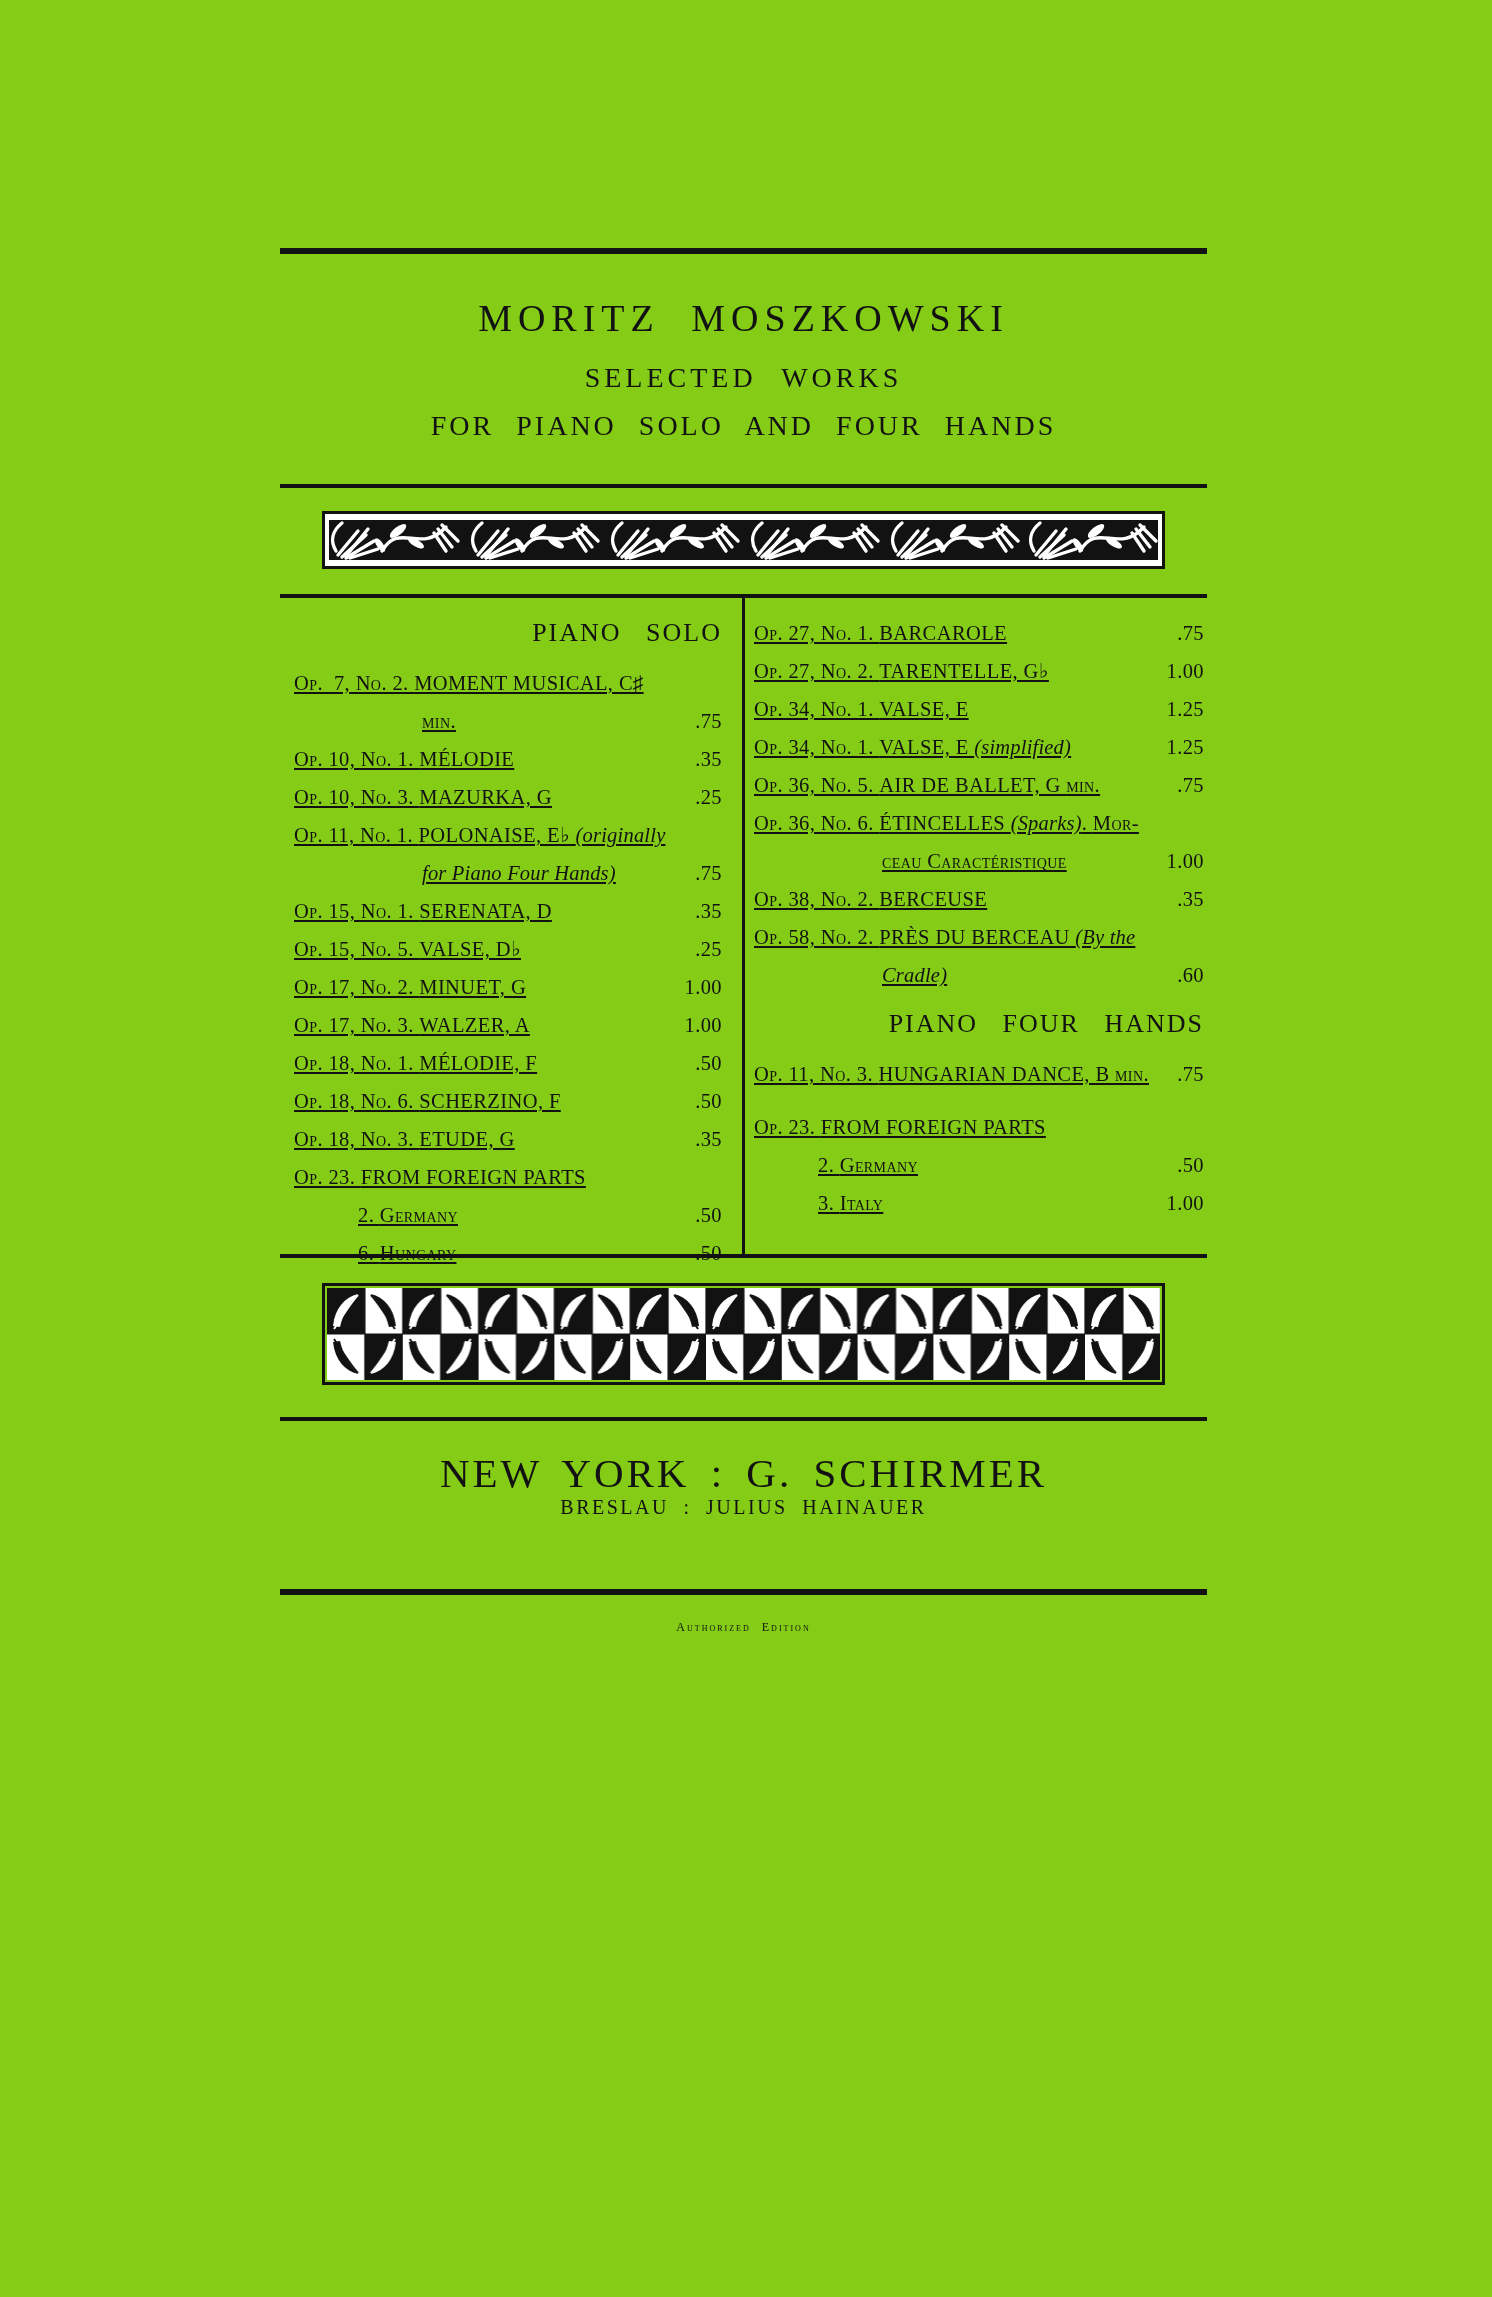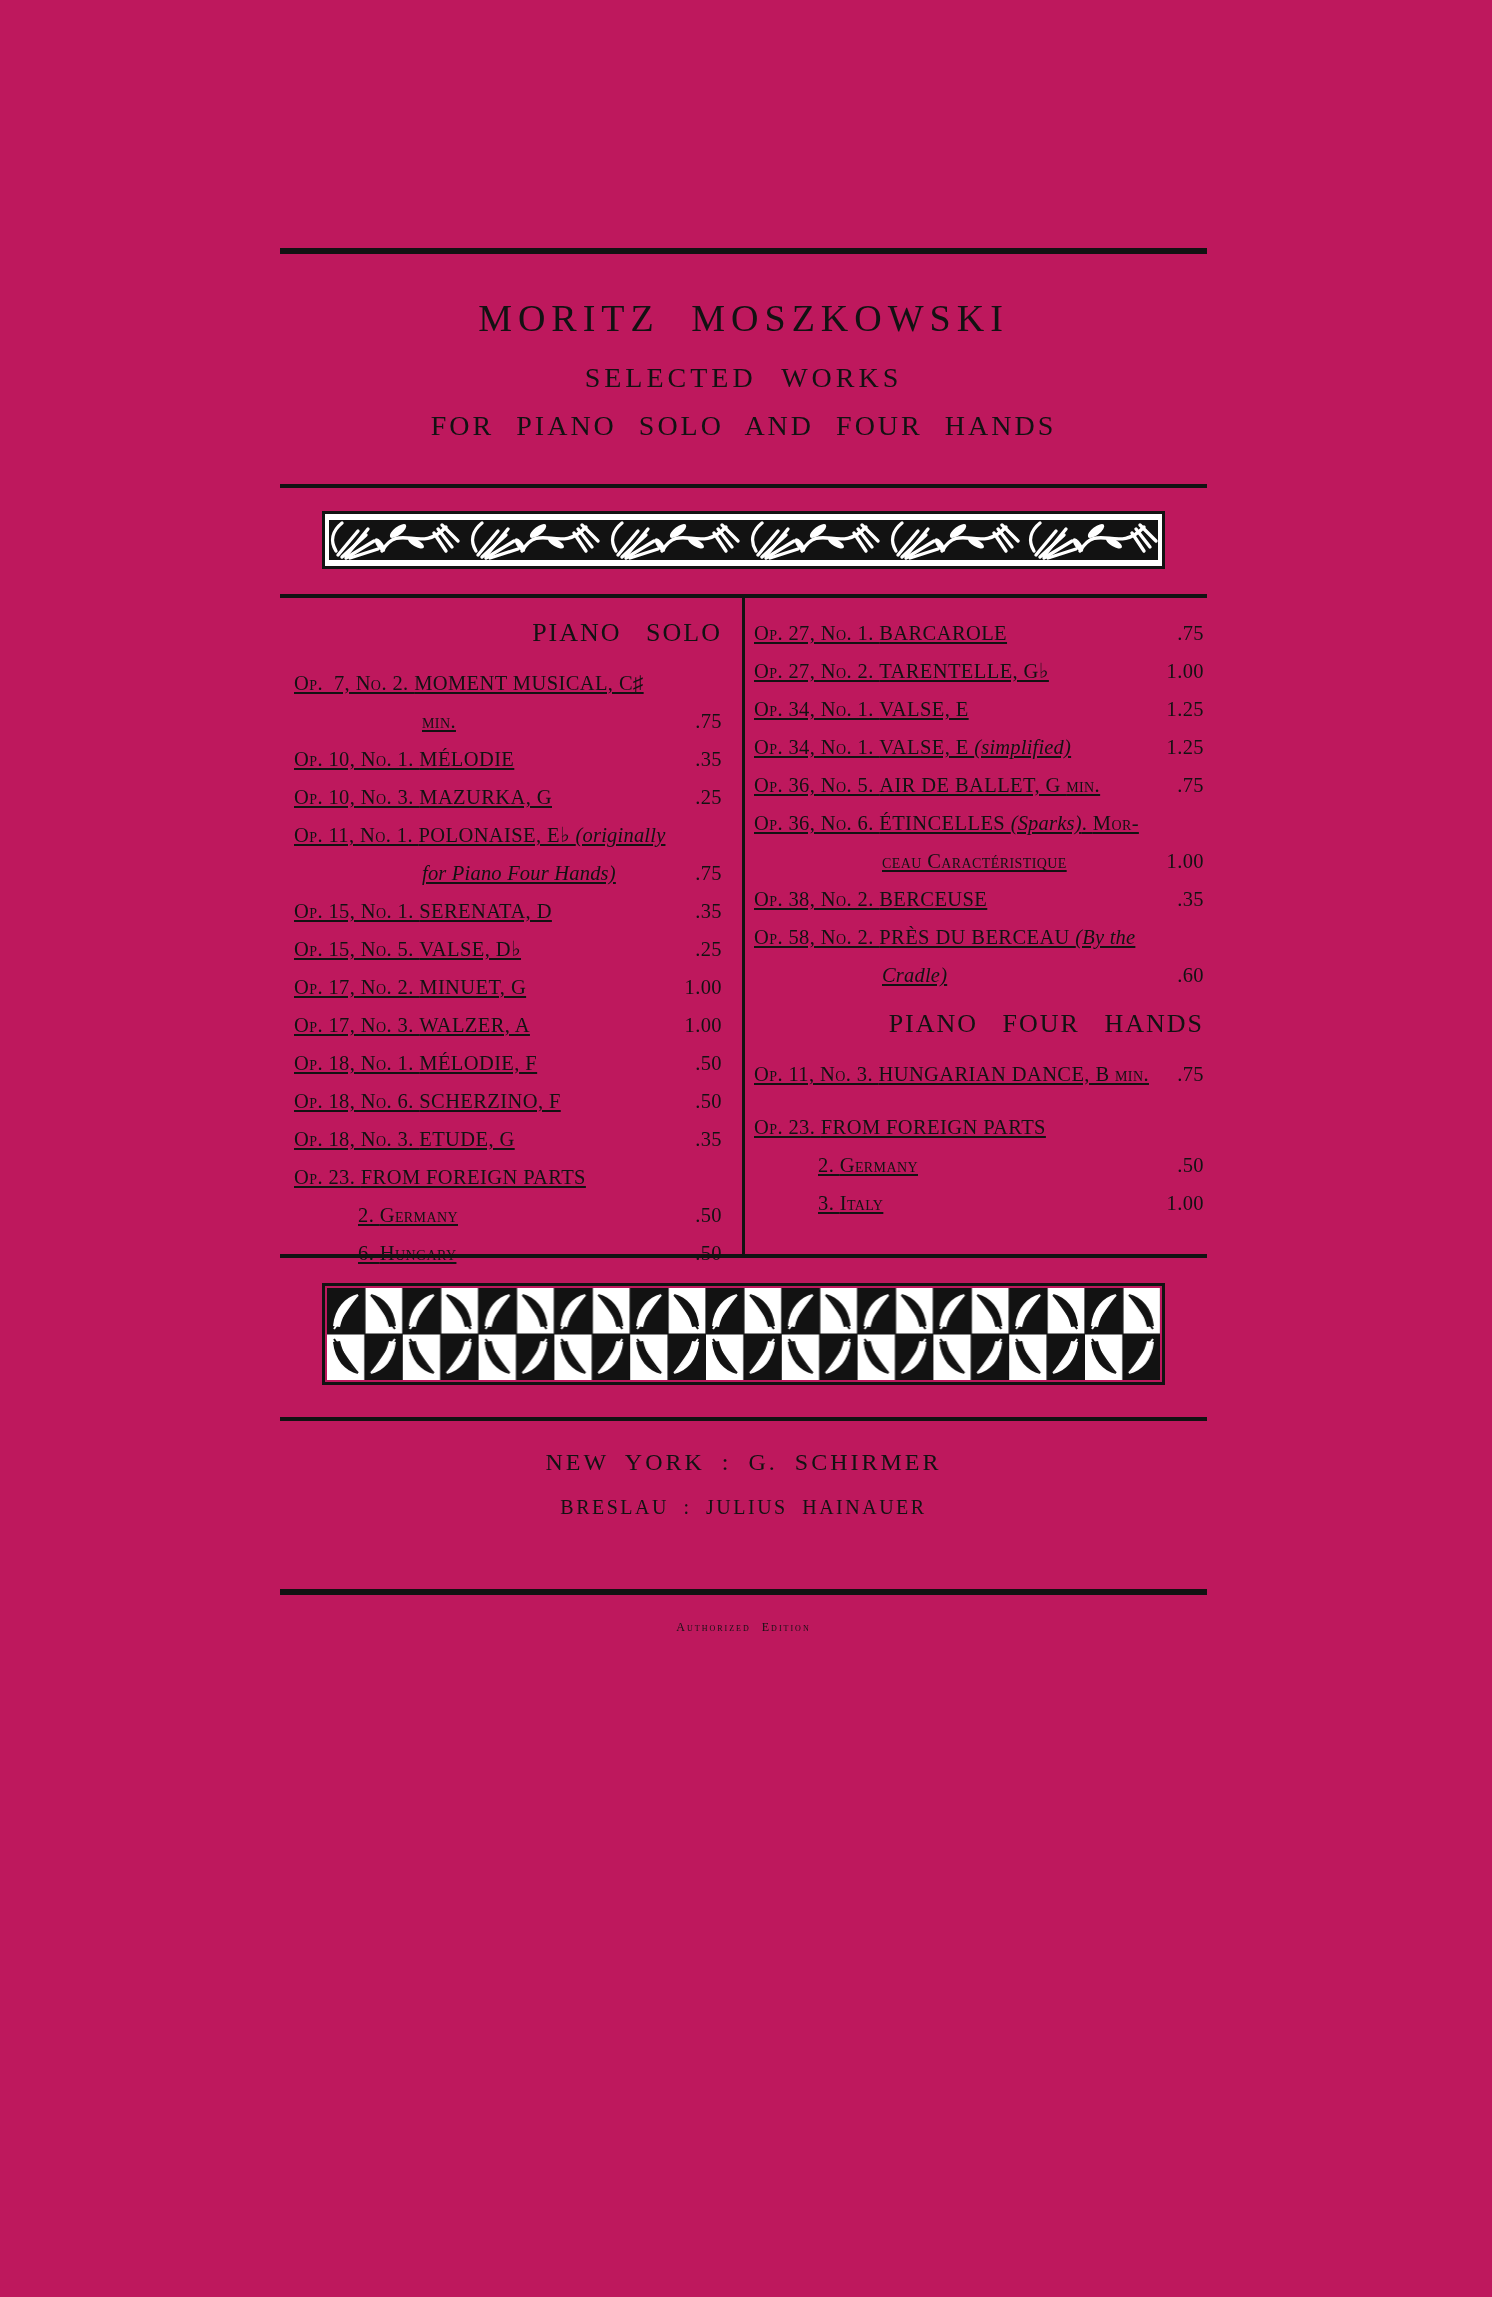--- a/index.html
+++ b/index.html
@@ -1,19 +1,19 @@
 <!DOCTYPE html>
 <html><head>
 <meta charset="utf-8">
 <style>
   html,body{margin:0;padding:0;background:#e8e8e8;}
   .page{
     position:relative;
     width:1492px;height:2297px;
-    background:#be185d;
+    background:#84cc16;
     font-family:"Liberation Serif","DejaVu Serif",serif;
     color:#121212;
     overflow:hidden;
   }
   .rule{position:absolute;left:280px;width:927px;background:#121212;}
   .vrule{position:absolute;background:#121212;}
   .titleline{position:absolute;left:280px;width:927px;text-align:center;white-space:nowrap;}
   .t-main{top:296px;font-size:38px;letter-spacing:6px;word-spacing:16px;}
   .t-sub1{top:362px;font-size:28px;letter-spacing:4px;word-spacing:14px;}
   .t-sub2{top:410px;font-size:28px;letter-spacing:3px;word-spacing:12px;}
@@ -32,21 +32,21 @@
     text-align:right;font-size:26px;letter-spacing:2px;word-spacing:16px;
     line-height:30px;margin:4px 0 16px 0;
   }
   .entry{display:flex;align-items:flex-end;line-height:38px;}
   .etext{flex:1 1 auto;padding-left:128px;text-indent:-128px;padding-right:6px;text-decoration:underline;}
   .entry.sub .etext{padding-left:64px;text-indent:0;}
   .eprice{flex:0 0 auto;min-width:42px;text-align:right;}
   .seg-sc{font-variant:small-caps;}
   .seg-it{font-style:italic;letter-spacing:0.2px;}
   .publine{position:absolute;left:280px;width:927px;text-align:center;white-space:nowrap;}
-  .p-1{top:1449px;font-size:24px;letter-spacing:3px;word-spacing:8px;}
+  .p-1{top:1449px;font-size:41px;letter-spacing:3px;word-spacing:8px;}
   .p-2{top:1496px;font-size:20px;letter-spacing:2.5px;word-spacing:7px;}
   .p-3{top:1620px;font-size:12px;letter-spacing:2px;word-spacing:6px;font-variant:small-caps;}
 </style>
 </head>
 <body>
 
 <div class="page">
 
   <div class="rule" style="top:248px;height:6px;"></div>
   <div class="rule" style="top:484px;height:4px;"></div>

